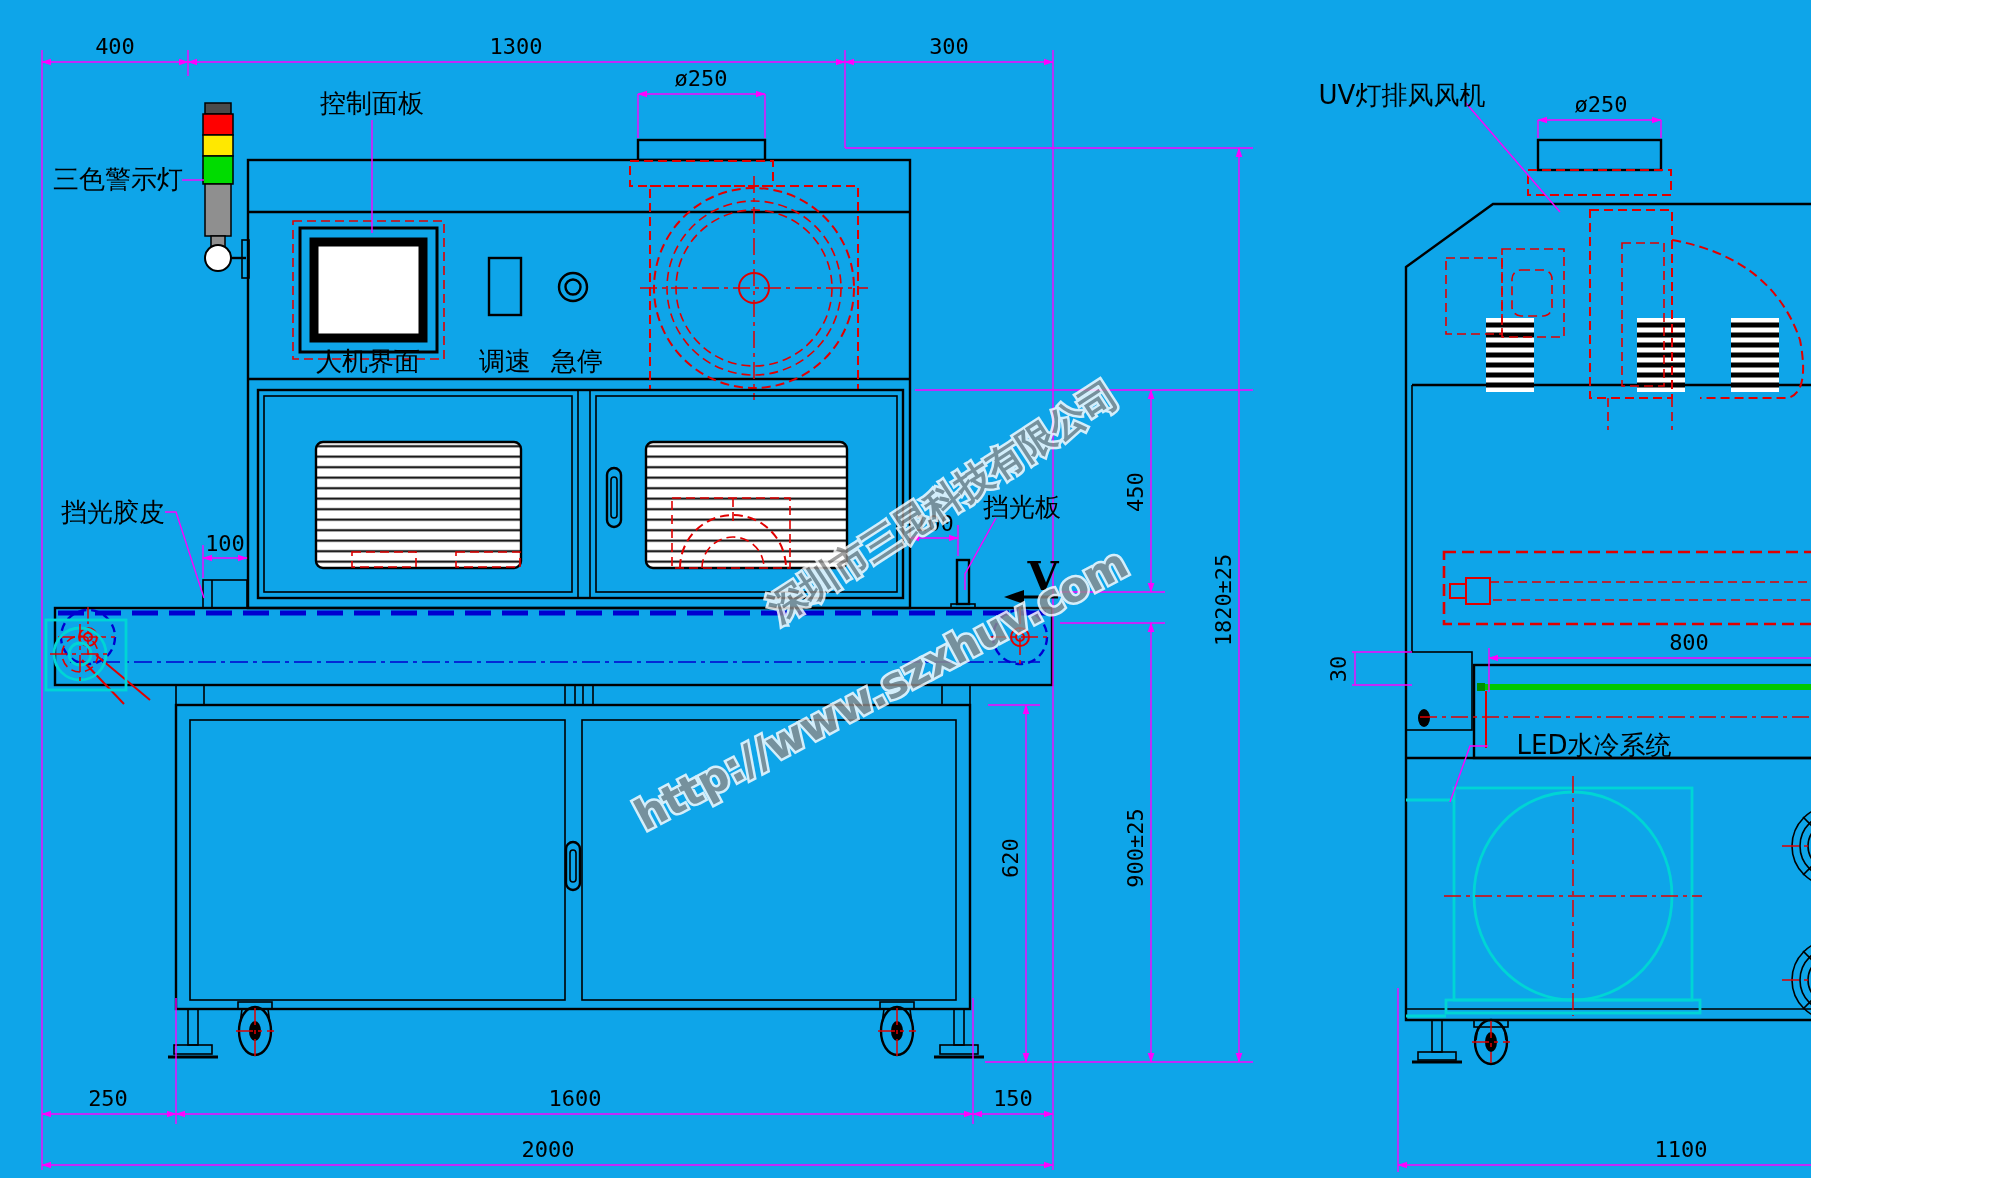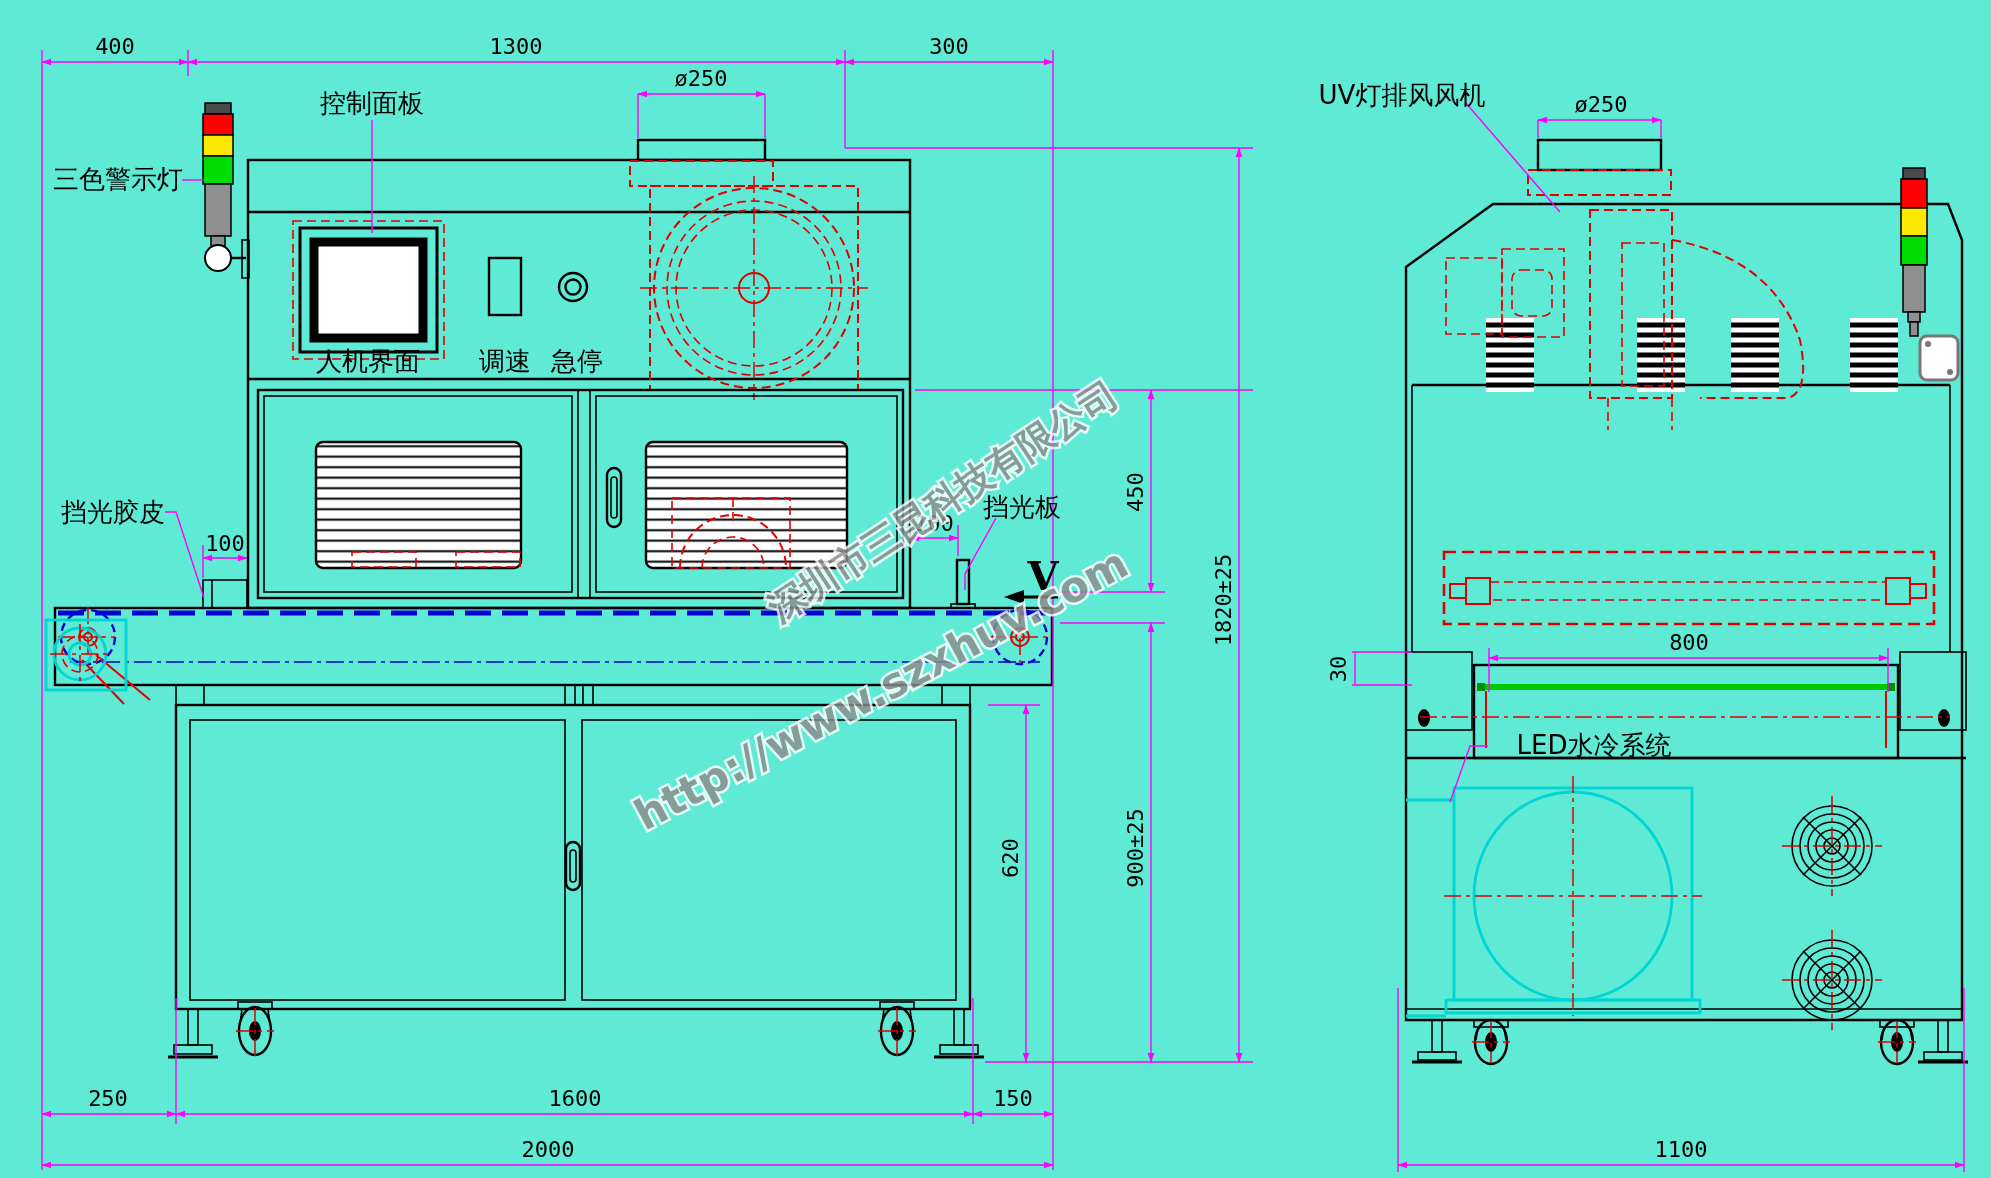--- a/index.html
+++ b/index.html
@@ -1,16 +1,16 @@
 <!DOCTYPE html>
 <html><head>
 <meta charset="utf-8">
 <style>
   html,body{margin:0;padding:0;background:#fff;}
-  #canvas{position:relative;width:1991px;height:1178px;background:#5eead4;overflow:hidden;
+  #canvas{position:relative;width:1811px;height:1178px;background:#0ea5e9;overflow:hidden;
           font-family:"DejaVu Sans",sans-serif;}
   svg{position:absolute;left:0;top:0;}
   .k  {stroke:#000;fill:none;stroke-width:2.4;}
   .k2 {stroke:#000;fill:none;stroke-width:1.6;}
   .k3 {stroke:#000;fill:none;stroke-width:3;}
   .rd {stroke:#e10000;fill:none;stroke-width:2;stroke-dasharray:9 5;}
   .rdt{stroke:#e10000;fill:none;stroke-width:1.6;stroke-dasharray:9 5;}
   .rdd{stroke:#e10000;fill:none;stroke-width:1.5;stroke-dasharray:17 5 4 5;}
   .rs {stroke:#e10000;fill:none;stroke-width:2;}
   .m  {stroke:#ff00ff;fill:none;stroke-width:1.4;}

